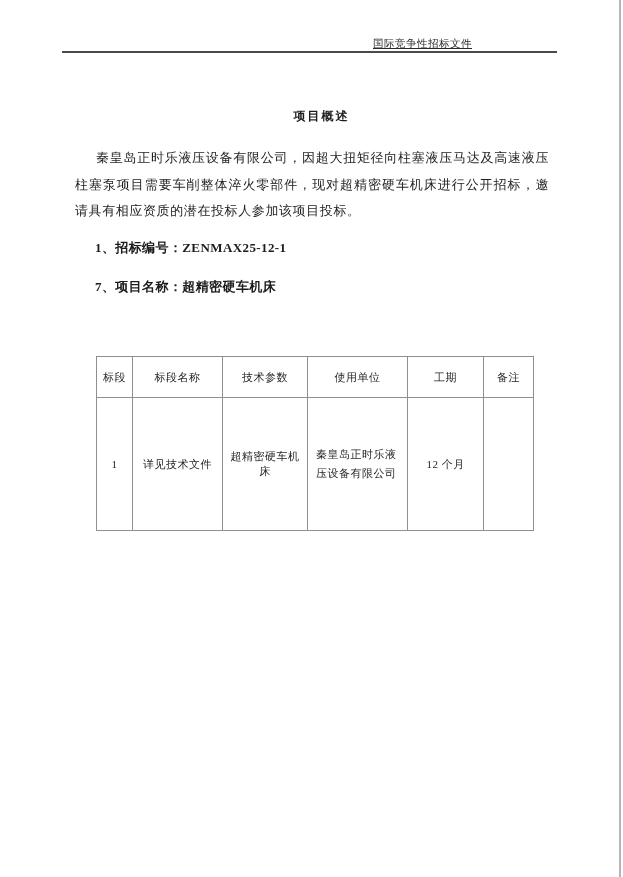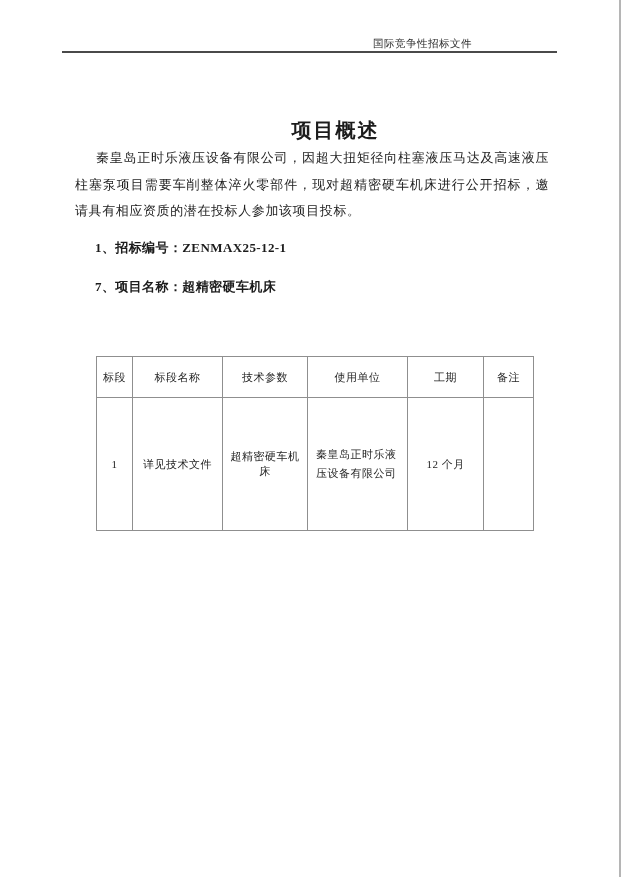--- a/index.html
+++ b/index.html
@@ -14,38 +14,39 @@
   }
   .header-label {
     position: absolute;
     top: 37px;
     right: 151px;
     font-size: 10.5px;
     line-height: 13px;
     color: #2b2b2b;
     letter-spacing: 0.5px;
     white-space: nowrap;
+    text-decoration: underline;
   }
   .header-rule {
     position: absolute;
     top: 51px;
     left: 62px;
     width: 495px;
     height: 2px;
     background: #4a4a4a;
   }
   .title {
     position: absolute;
     top: 106px;
     left: 62px;
     width: 495px;
-    margin: 14px;
+    margin: 0;
     padding-left: 12px;
     text-align: center;
-    font-size: 20px;
+    font-size: 12px;
     line-height: 20px;
     font-weight: bold;
     letter-spacing: 2px;
     color: #1c1c1c;
   }
   .intro {
     position: absolute;
     top: 145px;
     left: 75px;
     width: 474px;

